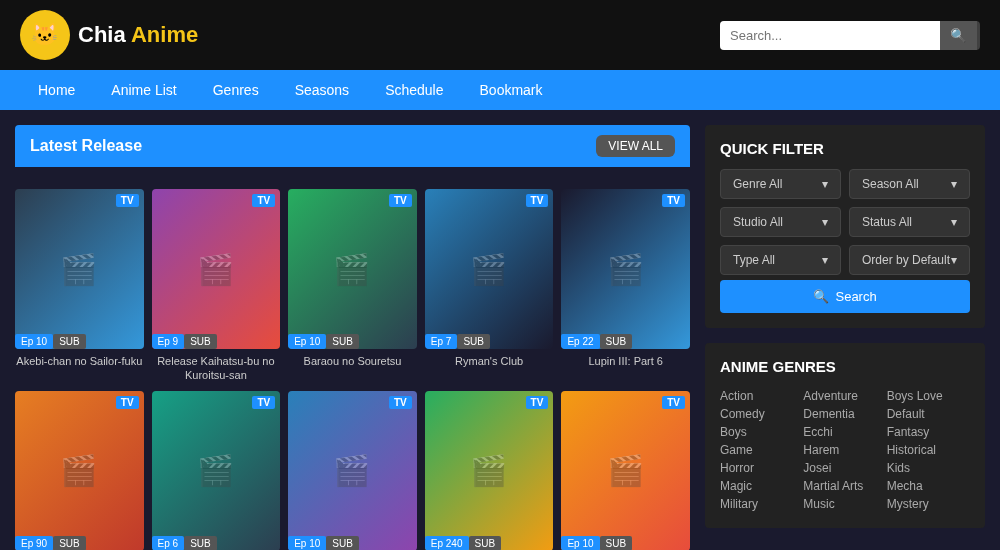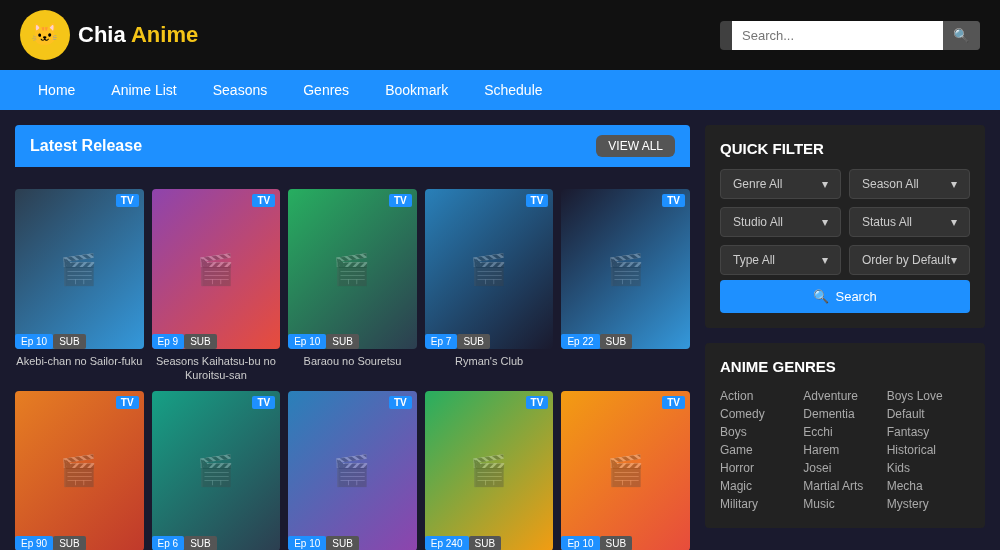--- a/index.html
+++ b/index.html
@@ -4,21 +4,21 @@
   <style>
     * { margin: 0; padding: 0; box-sizing: border-box; }
     body { background: #1a1a2e; color: #ccc; font-family: Arial, sans-serif; font-size: 13px; width: 1000px; }
 
     
     .header { background: #111; padding: 10px 20px; display: flex; align-items: center; justify-content: space-between; }
     .logo-area { display: flex; align-items: center; gap: 8px; }
     .logo-icon { width: 50px; height: 50px; background: #f5c518; border-radius: 50%; display: flex; align-items: center; justify-content: center; font-size: 22px; }
     .logo-text { color: #fff; font-size: 22px; font-weight: bold; }
     .logo-text span { color: #f5c518; }
-    .search-bar { display: flex; align-items: center; background: #404040; border-radius: 4px; overflow: hidden; width: 260px; padding-left: 12px; }
+    .search-bar { display: flex; align-items: center; background: #404040; border-radius: 4px; overflow: hidden; width: 260px; }
     .search-bar input { border: none; outline: none; padding: 7px 10px; font-size: 13px; width: 220px; }
     .search-bar button { background: #555; border: none; color: #fff; padding: 7px 10px; cursor: pointer; }
 
     
     .nav { background: #1e90ff; padding: 0 20px; display: flex; gap: 0; }
     .nav a { color: #fff; text-decoration: none; padding: 12px 18px; display: block; font-size: 14px; }
 
     
     .main-layout { display: flex; gap: 0; padding: 15px; background: #1a1a2e; }
     .content { flex: 1; min-width: 0; }
@@ -76,24 +76,24 @@
   </div>
   <div class="search-bar">
     <input type="text" placeholder="Search..." style="">
     <button>🔍</button>
   </div>
 </div>
 
 <nav class="nav">
   <a href="#">Home</a>
   <a href="#">Anime List</a>
+  <a href="#">Genres</a>
   <a href="#">Seasons</a>
-  <a href="#">Genres</a>
+  <a href="#">Schedule</a>
   <a href="#">Bookmark</a>
-  <a href="#">Schedule</a>
 </nav>
 
 <div class="main-layout">
 
   <div class="content">
 
     <div class="section-header">
       <span class="section-title">Latest Release</span>
       <button class="view-all-btn">VIEW ALL</button>
     </div>
@@ -112,21 +112,21 @@
   </div>
         <div class="anime-card">
     <div class="anime-thumb">
       <div class="thumb-inner thumb-2">🎬</div>
       <div class="tv-badge">TV</div>
       <div class="ep-info">
         <span class="ep-badge">Ep 9</span>
         <span class="sub-badge">SUB</span>
       </div>
     </div>
-    <div class="anime-title">Seasons Kaihatsu-bu no Kuroitsu-san</div>
+    <div class="anime-title">Release Kaihatsu-bu no Kuroitsu-san</div>
   </div>
         <div class="anime-card">
     <div class="anime-thumb">
       <div class="thumb-inner thumb-3">🎬</div>
       <div class="tv-badge">TV</div>
       <div class="ep-info">
         <span class="ep-badge">Ep 10</span>
         <span class="sub-badge">SUB</span>
       </div>
     </div>
@@ -145,20 +145,21 @@
   </div>
         <div class="anime-card">
     <div class="anime-thumb">
       <div class="thumb-inner thumb-5">🎬</div>
       <div class="tv-badge">TV</div>
       <div class="ep-info">
         <span class="ep-badge">Ep 22</span>
         <span class="sub-badge">SUB</span>
       </div>
     </div>
+    <div class="anime-title">Lupin III: Part 6</div>
   </div>
         <div class="anime-card">
     <div class="anime-thumb">
       <div class="thumb-inner thumb-6">🎬</div>
       <div class="tv-badge">TV</div>
       <div class="ep-info">
         <span class="ep-badge">Ep 90</span>
         <span class="sub-badge">SUB</span>
       </div>
     </div>

